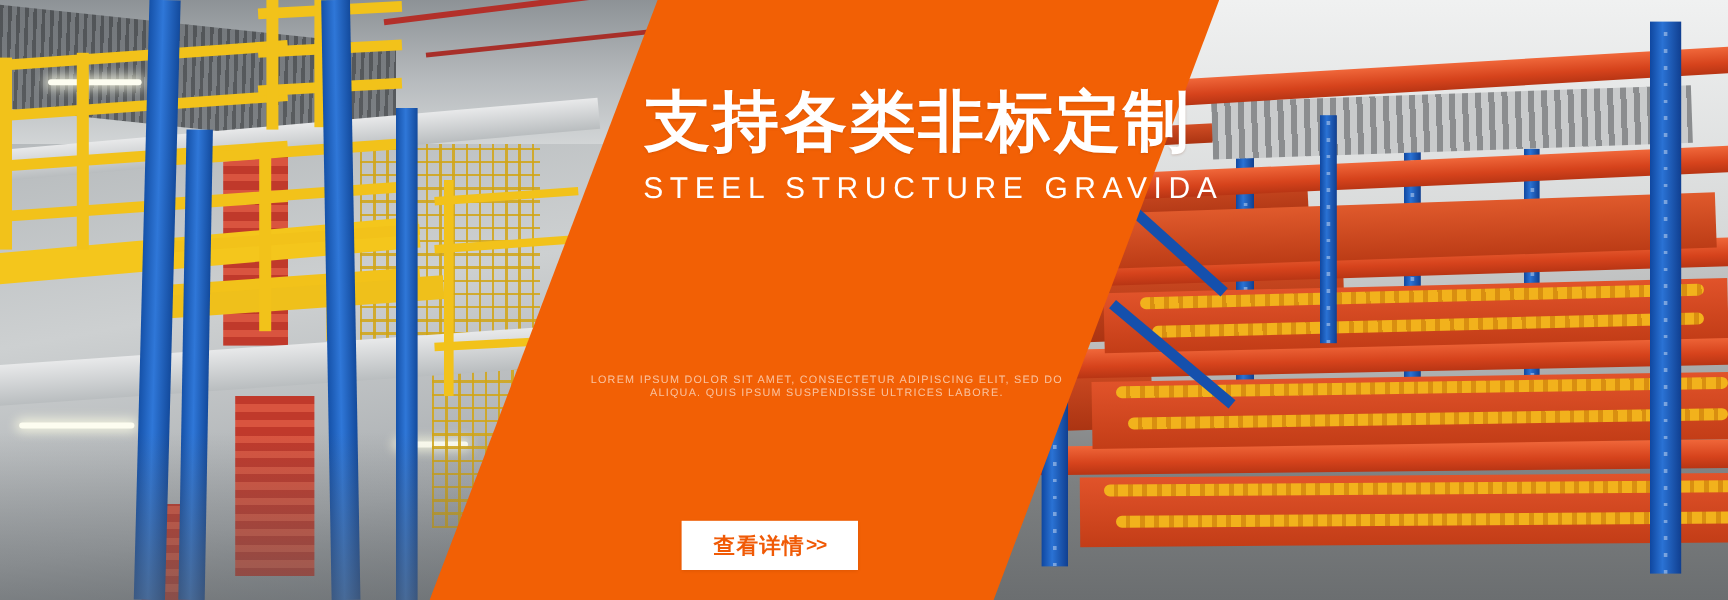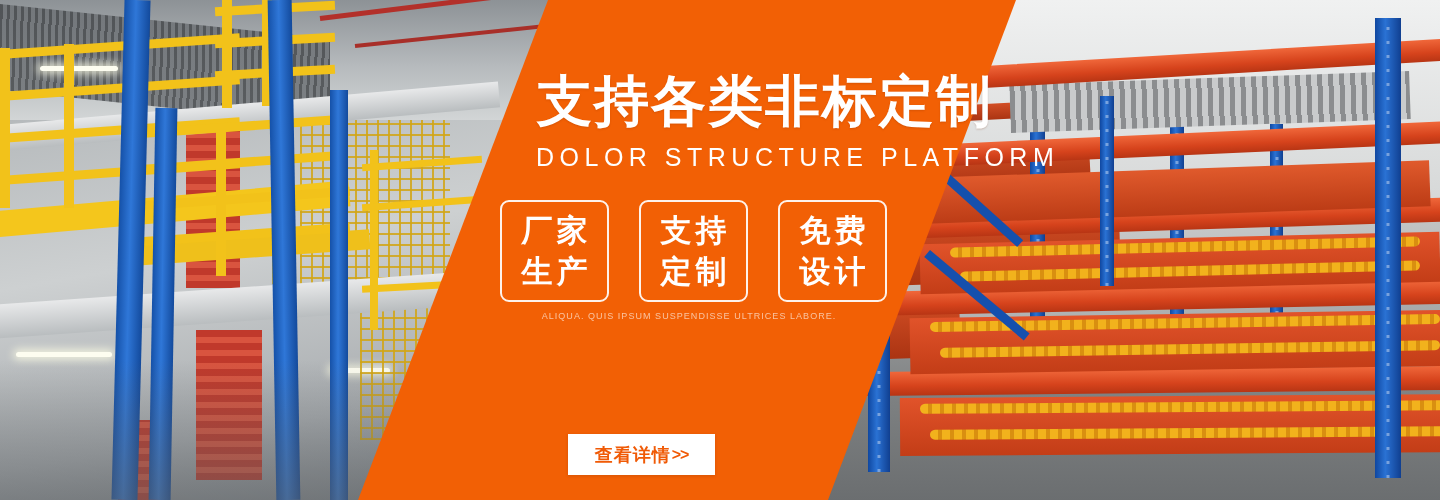--- a/index.html
+++ b/index.html
@@ -206,38 +206,25 @@
     <div class="pr-upright" style="left:300px;top:96px;width:14px;height:190px;"></div>
   </div>
 
   <div class="panel">
     <div class="panel-fill" id="panel-fill" style="background: rgb(242, 96, 5);"></div>
   </div>
 
   <div class="content">
 
     <div class="headline">支持各类非标定制</div>
-    <div class="subhead">DOLOR STRUCTURE PLATFORM</div>
-
-    <div class="badges">
-      <div class="badge">
-        <span>厂家</span>
-        <span>生产</span>
-      </div>
-      <div class="badge">
-        <span>支持</span>
-        <span>定制</span>
-      </div>
-      <div class="badge">
-        <span>免费</span>
-        <span>设计</span>
-      </div>
-    </div>
+    <div class="subhead">STEEL STRUCTURE GRAVIDA</div>
+
 
     <div class="lorem">
+      <div>LOREM IPSUM DOLOR SIT AMET, CONSECTETUR ADIPISCING ELIT, SED DO</div>
       <div>ALIQUA. QUIS IPSUM SUSPENDISSE ULTRICES LABORE.</div>
     </div>
 
     <div class="cta" style="background: rgb(255, 255, 255);">
       <span class="cta-label" style="color: rgb(240, 90, 6);">查看详情</span>
       <span class="cta-arrows" style="color: rgb(240, 90, 6);">&gt;&gt;</span>
     </div>
 
   </div>
 </div>

